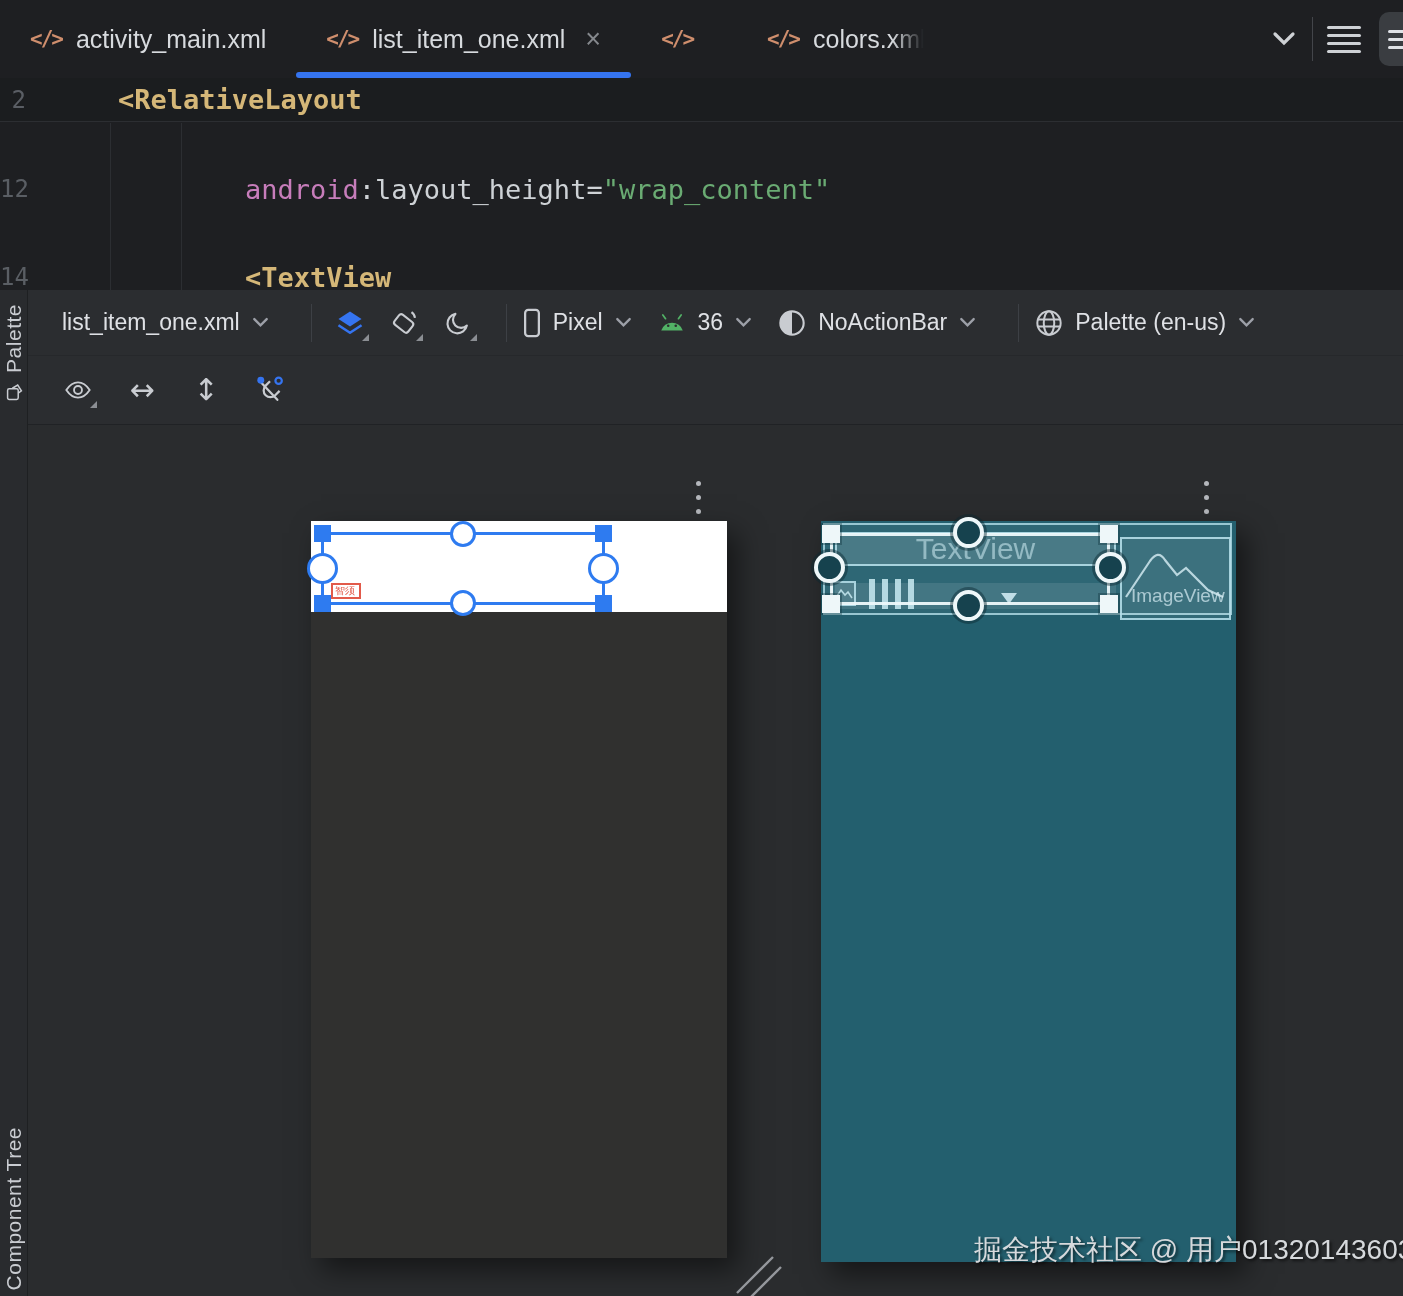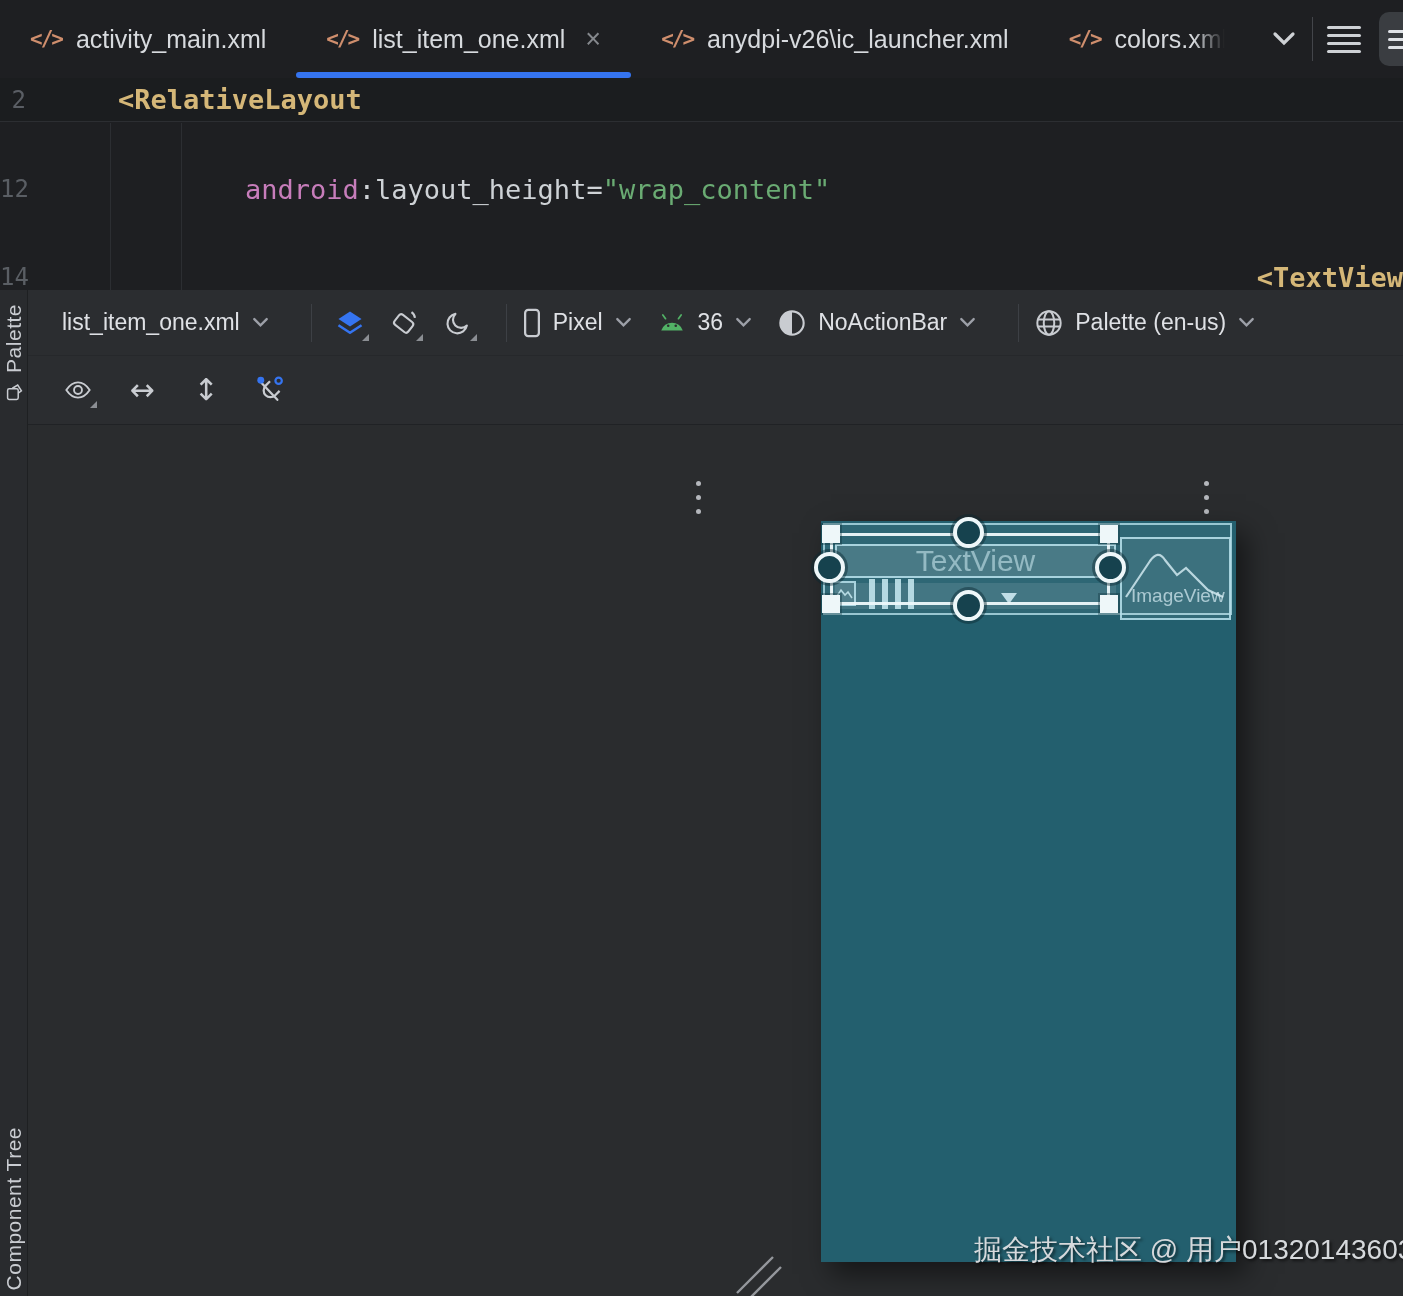--- a/index.html
+++ b/index.html
@@ -23,21 +23,21 @@
   .tb-divider{width:1px;height:44px;background:#43454a;margin:0 14px 0 6px;}
   .burger{width:34px;height:44px;display:flex;flex-direction:column;justify-content:center;gap:5px;margin-right:18px;}
   .burger i{display:block;height:3px;border-radius:2px;background:#ced1d5;}
   .corner-btn{position:relative;width:46px;height:54px;margin-right:-22px;border-radius:10px;background:#3a3d41;display:flex;flex-direction:column;justify-content:center;gap:5px;padding:0 9px;}
   .corner-btn i{display:block;height:3px;border-radius:2px;background:#dfe2e6;}
   
   .editor{position:absolute;left:0;top:78px;width:1403px;height:212px;background:#1e1f22;overflow:hidden;font-family:"DejaVu Sans Mono","Liberation Mono",monospace;}
   .erow{position:absolute;left:0;width:100%;height:44px;display:flex;align-items:center;font-size:27px;}
   .erow .lnum{width:26px;text-align:right;font-size:24px;color:#5a5e64;flex:none;}
   .sticky-row{top:0;background:#1b1d1f;border-bottom:1px solid #2c2e32;z-index:2;}
-  .r1{top:45px;} .r2{top:89px;} .r3{top:133px;} .r4{top:177px;justify-content:space-between;}
+  .r1{top:45px;} .r2{top:89px;} .r3{top:133px;} .r4{top:177px;}
   .code-tag{color:var(--code-tag-yellow,#d5b778);font-weight:bold;}
   .code-ns{color:var(--code-ns-magenta,#c77dbb);}
   .code-punc{color:#cfd2d6;}
   .code-attr{color:#ced2d6;}
   .code-val{color:var(--code-value-green,#6aab73);}
   .ind-sticky{margin-left:92px;}
   .ind-attr{margin-left:219px;}
   .vguide{position:absolute;width:1px;top:45px;bottom:0;background:#2c2e32;z-index:1;}
   .vg1{left:110px;} .vg2{left:181px;}
   
@@ -67,21 +67,21 @@
   .h-sq.tl{left:-10px;top:-10px;} .h-sq.tr{right:-10px;top:-10px;}
   .h-sq.bl{left:-10px;bottom:-10px;} .h-sq.br{right:-10px;bottom:-10px;}
   .h-ci{position:absolute;border-radius:50%;background:#fff;border:3px solid var(--selection-blue,#2e7bf0);}
   .h-ci.tc{width:26px;height:26px;left:50%;margin-left:-13px;top:-14px;}
   .h-ci.bc{width:26px;height:26px;left:50%;margin-left:-13px;bottom:-14px;}
   .h-ci.lm{width:31px;height:31px;left:-17px;top:50%;margin-top:-16px;}
   .h-ci.rm{width:31px;height:31px;right:-17px;top:50%;margin-top:-16px;}
   .badge{position:absolute;left:20px;top:62px;min-width:30px;height:16px;border:2px solid var(--error-red,#e25a4a);background:rgba(255,255,255,.85);color:var(--error-red,#e25a4a);font-size:10px;line-height:12px;padding:0 2px;z-index:3;white-space:nowrap;}
   .phone-bp{position:absolute;left:793px;top:96px;width:415px;height:741px;background:var(--blueprint-teal,#235f6e);box-shadow:10px 12px 26px rgba(0,0,0,.5);}
   .bp-item{position:absolute;left:2px;top:2px;width:409px;height:92px;background:rgba(255,255,255,.05);border:2px solid rgba(170,215,226,.85);}
-  .bp-text{position:absolute;left:10px;top:19px;width:281px;height:34px;border:2px solid rgba(178,221,232,.9);background:rgba(255,255,255,.13);display:flex;align-items:center;justify-content:center;}
+  .bp-text{position:absolute;left:10px;top:7px;width:281px;height:34px;border:2px solid rgba(178,221,232,.9);background:rgba(255,255,255,.13);display:flex;align-items:center;justify-content:center;}
   .bp-text span{font-size:30px;color:rgba(210,238,245,.55);white-space:nowrap;}
   .bp-band{position:absolute;left:10px;top:58px;width:281px;height:26px;background:rgba(255,255,255,.10);}
   .bp-imgico{position:absolute;left:6px;top:56px;width:25px;height:25px;border:2px solid rgba(178,221,232,.9);background:rgba(255,255,255,.08);}
   .bp-bars{position:absolute;left:44px;top:54px;display:flex;gap:7px;}
   .bp-bars i{width:6px;height:30px;background:rgba(194,228,236,.9);}
   .bp-spin{position:absolute;left:176px;top:68px;width:0;height:0;border-left:8px solid transparent;border-right:8px solid transparent;border-top:11px solid rgba(207,234,242,.9);}
   .bp-img{position:absolute;left:295px;top:12px;width:111px;height:83px;border:2px solid rgba(178,221,232,.9);background:rgba(255,255,255,.07);}
   .bp-img .bp-img-label{position:absolute;left:9px;top:46px;font-size:19px;color:rgba(218,240,247,.7);}
   .bsel{position:absolute;left:9px;top:12px;width:280px;height:72px;border:3px solid rgba(238,249,251,.95);z-index:4;}
   .bh-sq{position:absolute;width:18px;height:18px;background:#eef7f9;box-shadow:0 0 0 2px rgba(12,45,54,.35);}
@@ -107,21 +107,20 @@
         <span class="xmlico">&lt;/&gt;</span>
         <span class="tlabel">activity_main.xml</span>
       </div>
       <div class="tab active">
         <span class="xmlico">&lt;/&gt;</span>
         <span class="tlabel">list_item_one.xml</span>
         <span class="tclose">×</span>
       </div>
       <div class="tab">
         <span class="xmlico">&lt;/&gt;</span>
-        <span class="tlabel">anydpi-v26\ic_launcher.xml</span>
       </div>
       <div class="tab tab4">
         <span class="xmlico">&lt;/&gt;</span>
         <span class="tlabel">colors.xml</span>
       </div>
     </div>
     <div class="tabbar-right">
       <div class="tb-chev">
         <svg width="24" height="16" viewBox="0 0 12 8">
             <path d="M1.5 1.5 L6 6 L10.5 1.5" fill="none" stroke="#ced1d5" stroke-width="1.6" stroke-linecap="round"></path>
@@ -276,20 +275,34 @@
       <i></i>
         <i></i>
         <i></i>
     </div>
     <div class="kebab kebab2">
       <i></i>
         <i></i>
         <i></i>
     </div>
 
+    <div class="phone-light">
+      <div class="strip-white"></div>
+      <div class="sel">
+        <div class="h-sq tl"></div>
+        <div class="h-sq tr"></div>
+        <div class="h-sq bl"></div>
+        <div class="h-sq br"></div>
+        <div class="h-ci tc"></div>
+        <div class="h-ci bc"></div>
+        <div class="h-ci lm"></div>
+        <div class="h-ci rm"></div>
+      </div>
+      <div class="badge">智须</div>
+    </div>
 
     <div class="phone-bp">
       <div class="bp-item">
         <div class="bp-text">
           <span>TextView</span>
         </div>
         <div class="bp-band"></div>
         <div class="bp-imgico">
           <svg width="21" height="21" viewBox="0 0 21 21">
               <path d="M2 16 L8 7 L12 12 L15 9 L19 15" fill="none" stroke="rgba(194,228,236,.9)" stroke-width="1.6"></path>

